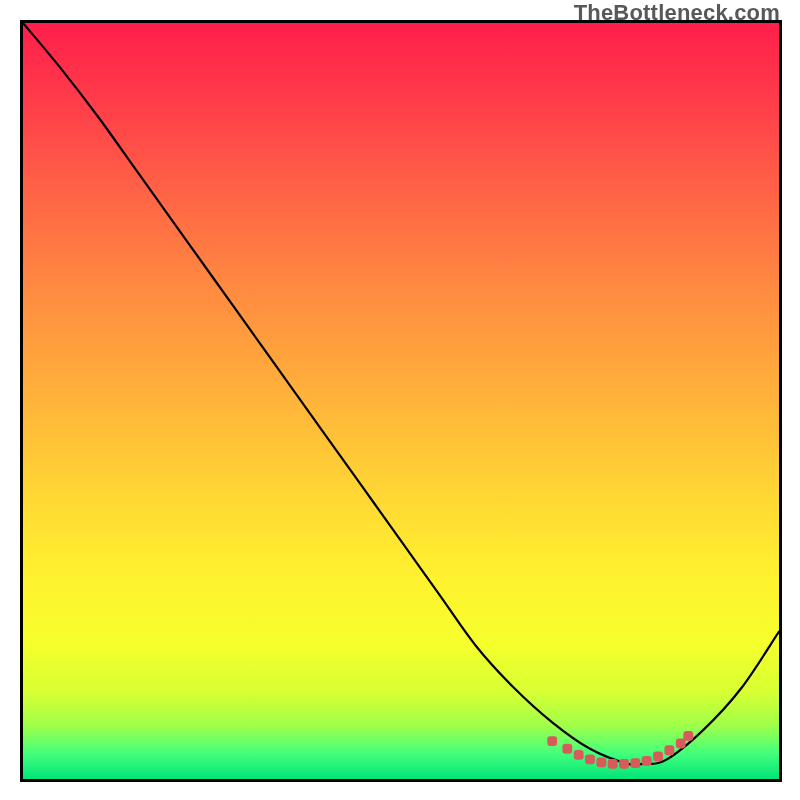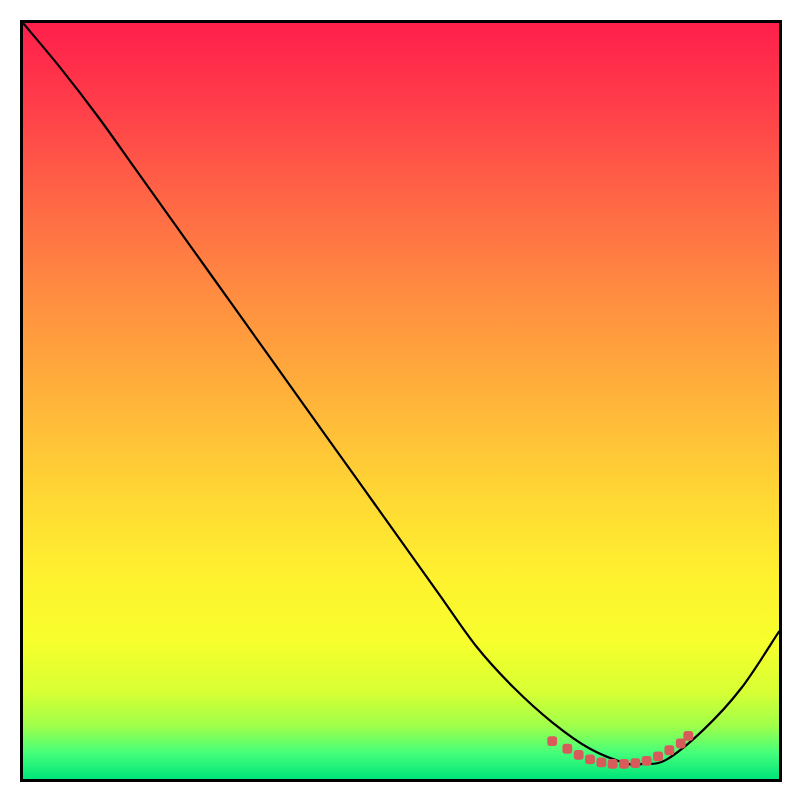--- a/index.html
+++ b/index.html
@@ -45,20 +45,21 @@
     position: absolute;
     inset: 0;
     width: 100%;
     height: 100%;
   }
 </style>
 </head>
 <body>
 
 <div class="frame">
+  <div class="watermark">TheBottleneck.com</div>
 
   <div class="plot-area">
     <svg class="gradient" viewBox="0 0 100 100" preserveAspectRatio="none">
       <defs>
         <linearGradient id="bg-grad" x1="0" y1="0" x2="0" y2="1">
             <stop offset="0%" stop-color="#ff1f4b"></stop>
             <stop offset="10%" stop-color="#ff3b4a"></stop>
             <stop offset="22%" stop-color="#ff6246"></stop>
             <stop offset="35%" stop-color="#ff8a41"></stop>
             <stop offset="50%" stop-color="#ffb43a"></stop>

